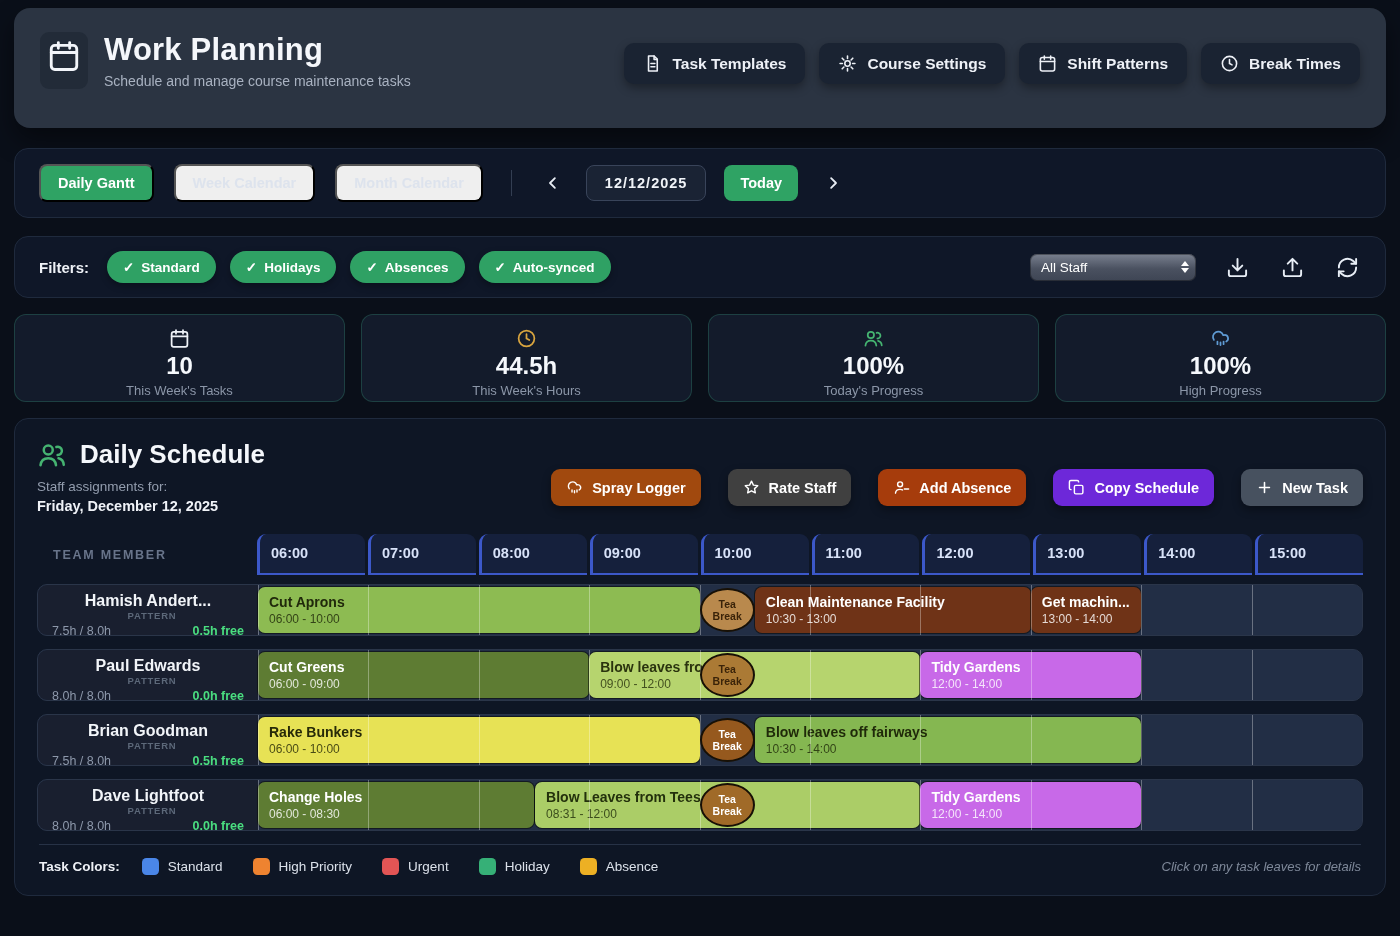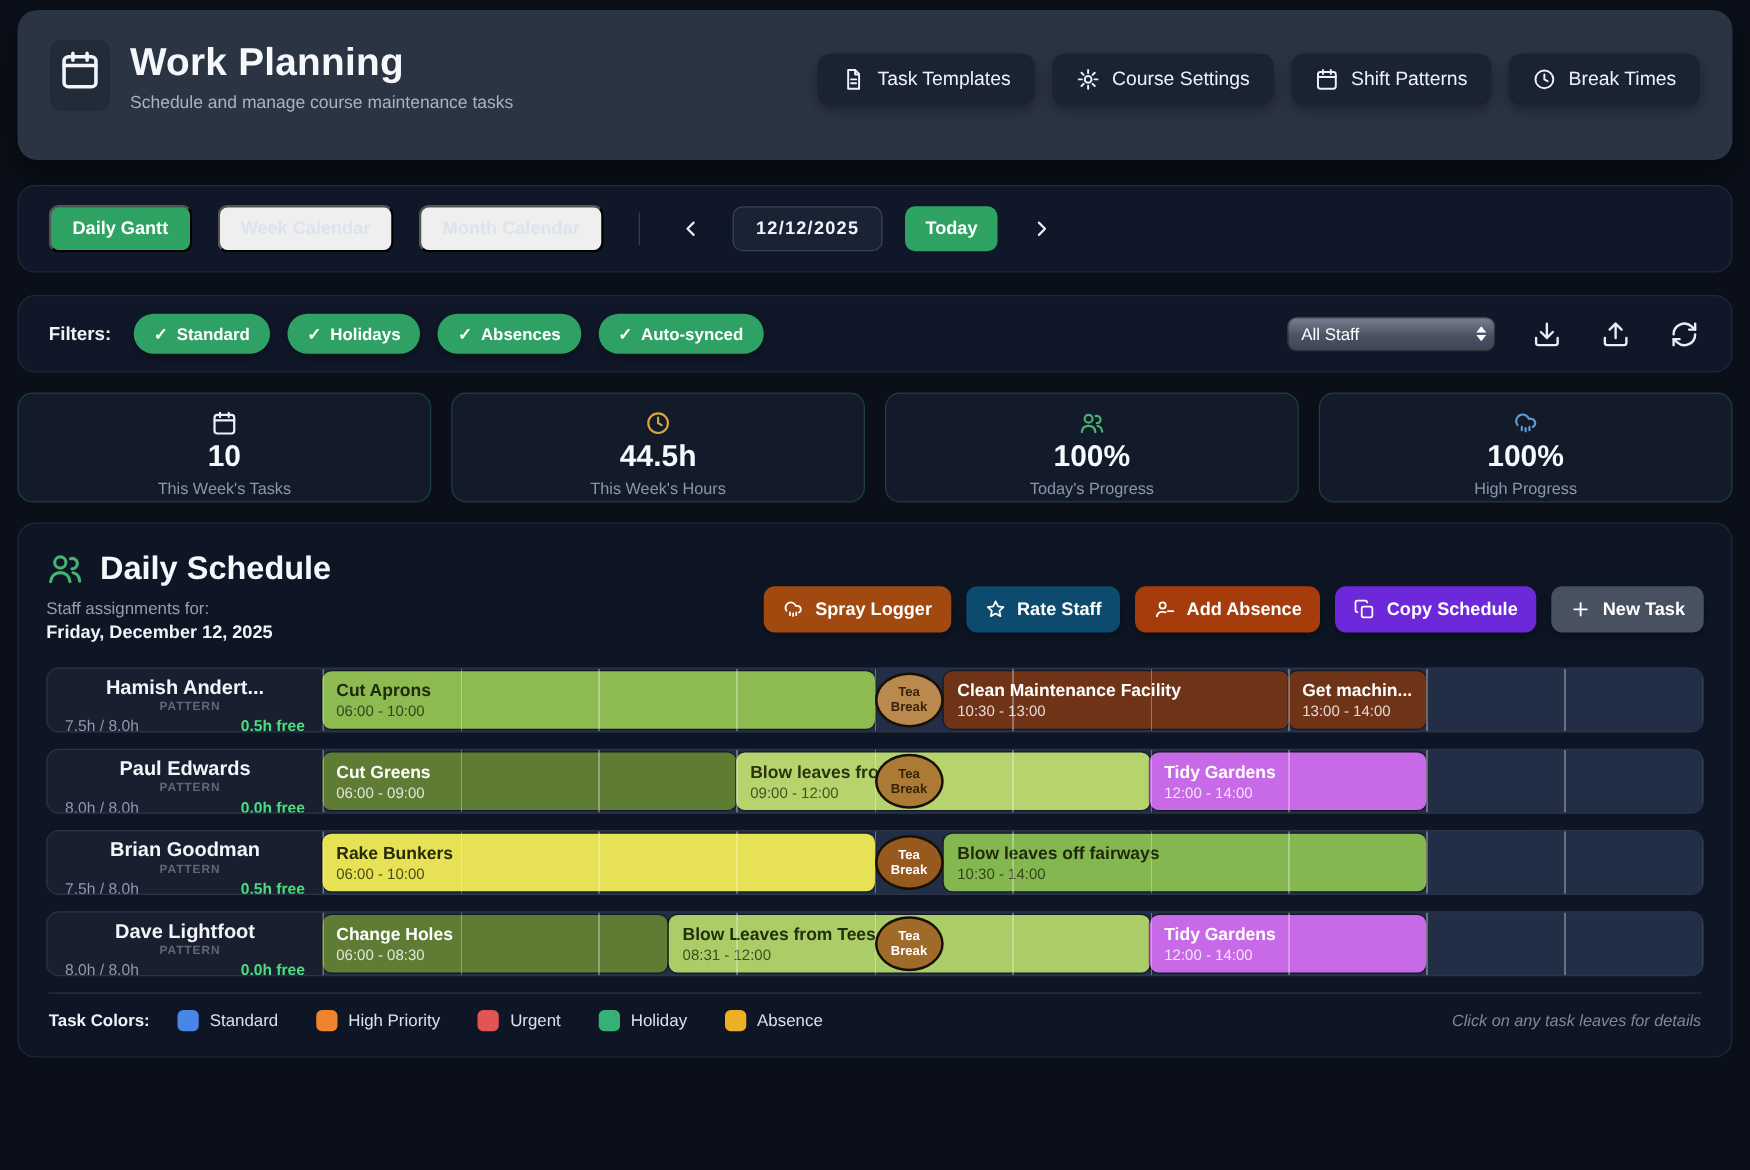--- a/index.html
+++ b/index.html
@@ -19,21 +19,21 @@
     padding:24px 26px; display:flex; justify-content:space-between; align-items:flex-start;
     box-shadow:0 12px 26px rgba(0,0,0,.45); margin-bottom:20px;
   }
   .hdr-left { display:flex; gap:16px; }
   .hdr-cal { background:#222b38; border-radius:9px; padding:7px; color:#f2f5fa; }
   .hdr-title { font-size:31px; font-weight:800; letter-spacing:.2px; color:#f5f7fb; }
   .hdr-sub { font-size:14px; color:#a9b2c1; margin-top:5px; }
   .hdr-btns { display:flex; gap:14px; margin-top:11px; }
   .hbtn {
     background:#1a2332; border:none; border-radius:10px; color:#eef1f7;
-    font-family:inherit; font-size:15.5px; font-weight:400; padding:11px 19px;
+    font-family:inherit; font-size:15.5px; font-weight:700; padding:11px 19px;
     display:flex; align-items:center; gap:10px; cursor:pointer;
     box-shadow:0 4px 10px rgba(0,0,0,.35);
   }
 
   
   .viewbar {
     background:#0f1728; border:1px solid #1f2a3d; height:70px;
     display:flex; align-items:center; padding:0 24px; gap:10px; margin-bottom:18px;
   }
   .tab { font-size:14.5px; font-weight:700; color:#dde3ed; padding:9px 17px; border-radius:8px; cursor:pointer; margin-right:10px; }
@@ -82,21 +82,21 @@
   .card .clab { font-size:13px; color:#8b96a8; margin-top:3px; }
 
   
   .main { background:#0e1625; border:1px solid #1f2a3d; border-radius:14px; padding:20px 22px 14px; }
   .sch-head { display:flex; justify-content:space-between; margin-bottom:20px; }
   .sch-tleft { display:flex; flex-direction:column; }
   .sch-title-row { display:flex; align-items:center; gap:13px; }
   .sch-title { font-size:26px; font-weight:800; color:#f4f7fb; }
   .sch-sub { font-size:13.5px; color:#939dae; margin-top:9px; }
   .sch-date { font-size:14.5px; font-weight:700; color:#f0f3f8; margin-top:4px; }
-  .sch-actions { display:flex; gap:12px; align-items:center; margin-top:22px; }
+  .sch-actions { display:flex; gap:27px; align-items:center; margin-top:22px; }
   .abtn {
     border:none; border-radius:9px; color:#fff; font-family:inherit;
     font-size:14.5px; font-weight:700; padding:10px 15px;
     display:flex; align-items:center; gap:9px; cursor:pointer;
     box-shadow:0 4px 9px rgba(0,0,0,.35);
   }
 
   
   .th-row { display:flex; margin-bottom:9px; }
   .th-spacer { flex:0 0 220px; display:flex; align-items:center; padding-left:16px; }
@@ -337,21 +337,21 @@
     <div class="sch-actions">
       <button class="abtn" style="background-color: rgb(161, 73, 14);">
         <span>
             <svg width="17" height="17" viewBox="0 0 24 24" fill="none" stroke="currentColor" stroke-width="2" stroke-linecap="round">
               <path d="M4.5 13.6A6 6 0 1 1 15 8h1.6a4 4 0 0 1 2 7.5"></path>
               <path d="M8.5 15.5v3M12 16.5v3M15.5 15.5v3"></path>
             </svg>
           </span>
         <span>Spray Logger</span>
       </button>
-      <button class="abtn" style="background-color: #0c4a6e;">
+      <button class="abtn" style="background-color: #404040;">
         <span>
             <svg width="17" height="17" viewBox="0 0 24 24" fill="none" stroke="currentColor" stroke-width="2" stroke-linejoin="round">
               <path d="M12 3l2.7 5.6 6.1.8-4.5 4.2 1.1 6-5.4-2.9-5.4 2.9 1.1-6L3.2 9.4l6.1-.8z"></path>
             </svg>
           </span>
         <span>Rate Staff</span>
       </button>
       <button class="abtn" style="background-color: rgb(166, 60, 12);">
         <span>
             <svg width="17" height="17" viewBox="0 0 24 24" fill="none" stroke="currentColor" stroke-width="2" stroke-linecap="round">
@@ -375,20 +375,37 @@
         <span>
             <svg width="17" height="17" viewBox="0 0 24 24" fill="none" stroke="currentColor" stroke-width="2.2" stroke-linecap="round">
               <path d="M12 5v14M5 12h14"></path>
             </svg>
           </span>
         <span>New Task</span>
       </button>
     </div>
   </div>
 
+  <div class="th-row">
+    <div class="th-spacer">
+        <span class="tm-label">TEAM MEMBER</span>
+      </div>
+    <div class="th-cells">
+      <div class="th-cell">06:00</div>
+      <div class="th-cell">07:00</div>
+      <div class="th-cell">08:00</div>
+      <div class="th-cell">09:00</div>
+      <div class="th-cell">10:00</div>
+      <div class="th-cell">11:00</div>
+      <div class="th-cell">12:00</div>
+      <div class="th-cell">13:00</div>
+      <div class="th-cell">14:00</div>
+      <div class="th-cell">15:00</div>
+    </div>
+  </div>
 
   <div class="grow">
     <div class="mc">
       <div class="mc-r1">
         <span class="mname">Hamish Andert...</span>
         <span class="mpat">PATTERN</span>
       </div>
       <div class="mc-r2">
         <span class="mhours">7.5h / 8.0h</span>
         <span class="mfree">0.5h free</span>

